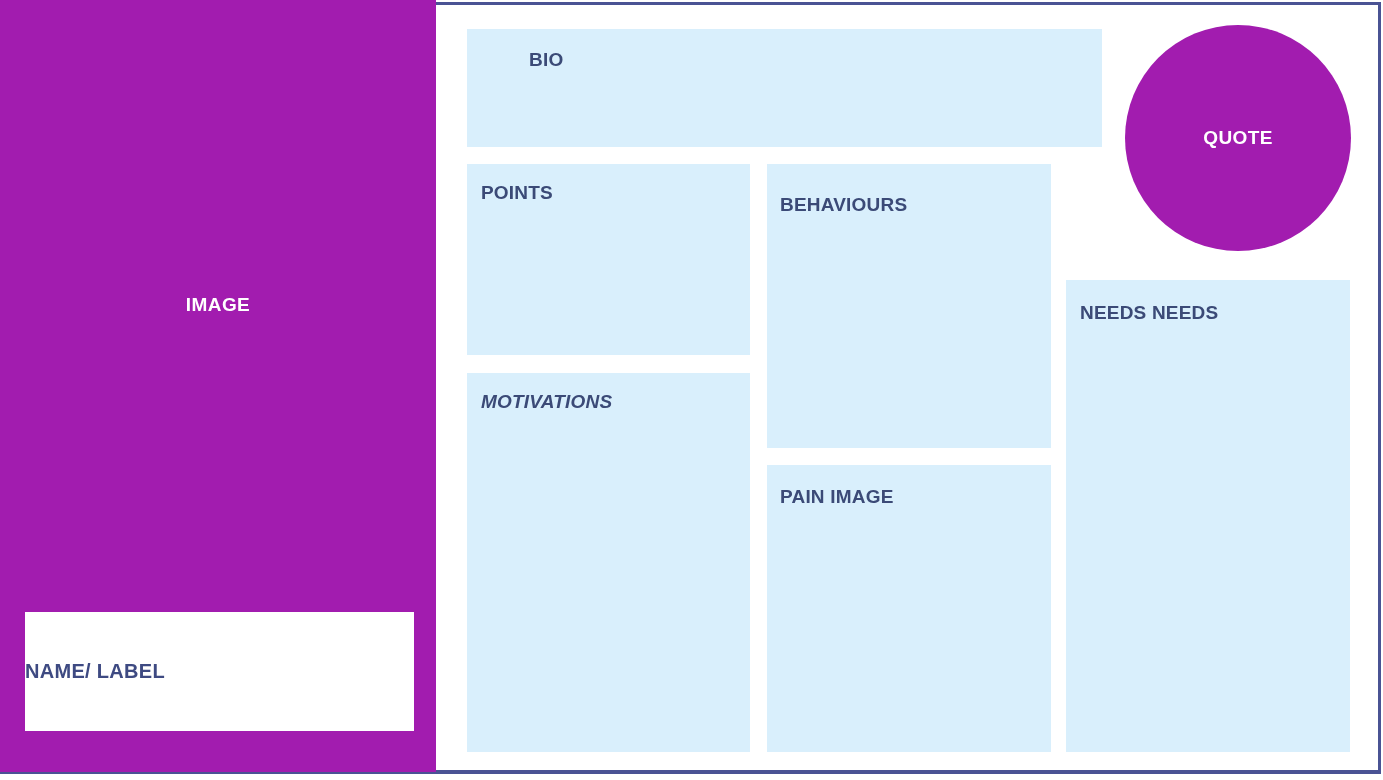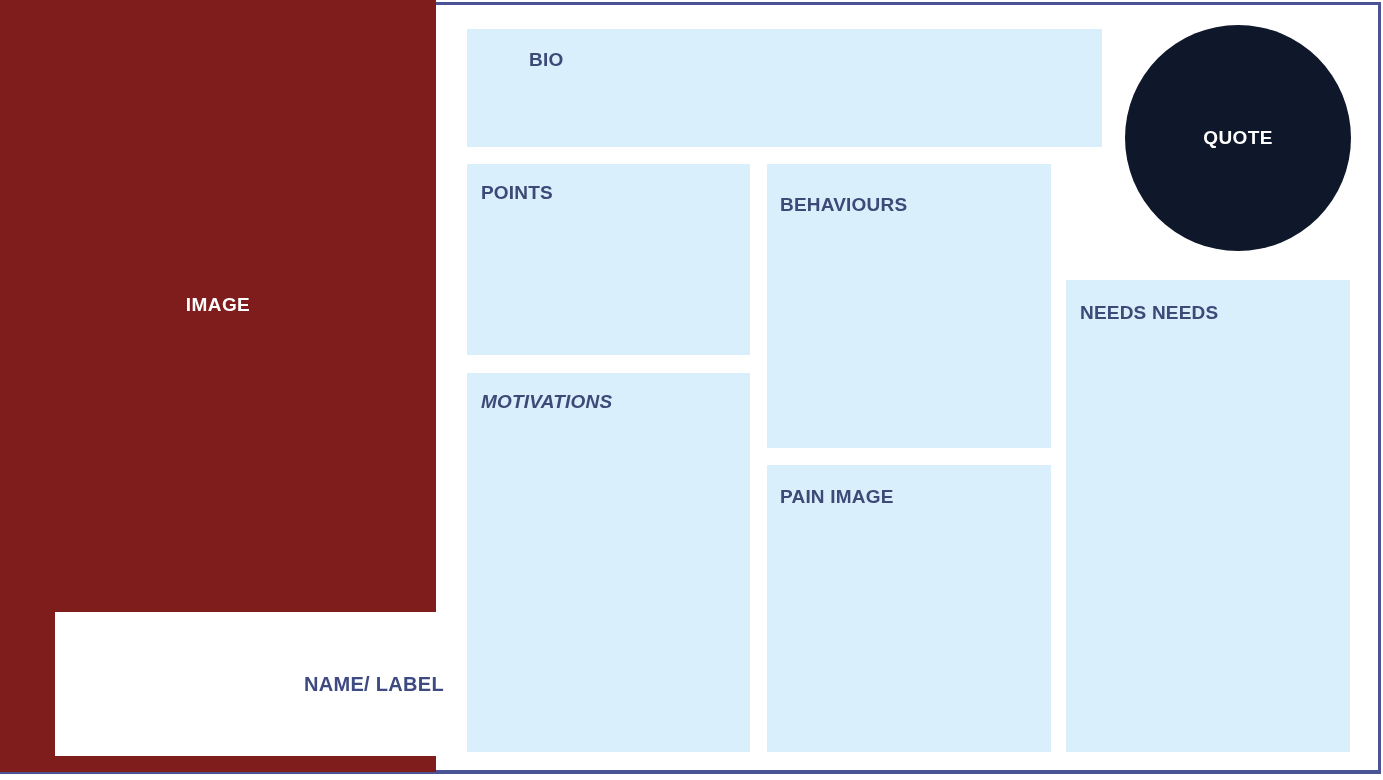--- a/index.html
+++ b/index.html
@@ -28,46 +28,45 @@
   .frame-right  { left: 1378px; top: 2px;  width: 3px;  height: 768px; }
   .frame-bottom { left: 0px;   top: 770px; width: 1381px; height: 4px; }
 
   
   .image-panel {
     position: absolute;
     left: 0px;
     top: 0px;
     width: 436px;
     height: 772px;
-    background: #7f1d1d;
+    background: #a21caf;
   }
   .image-panel-label {
     position: absolute;
     left: 0;
     top: 294px;
     width: 436px;
     text-align: center;
     color: #ffffff;
     font-size: 19px;
     font-weight: bold;
     letter-spacing: 0.4px;
   }
 
   
   .name-card {
     position: absolute;
     left: 25px;
     top: 612px;
     width: 389px;
-    height: 144px;
+    height: 119px;
     background: #ffffff;
     display: flex;
     align-items: center;
-    justify-content: flex-end;
-    margin-left: 30px;
+    justify-content: flex-start;
   }
   .name-card-label {
     color: #3E4A82;
     font-size: 20px;
     font-weight: bold;
     letter-spacing: 0.3px;
   }
 
   
   .block {
@@ -99,21 +98,21 @@
   .title-userneeds   { top: 302px; }
 
   
   .quote-circle {
     position: absolute;
     left: 1125px;
     top: 25px;
     width: 226px;
     height: 226px;
     border-radius: 50%;
-    background: #0f172a;
+    background: #a21caf;
     display: flex;
     align-items: center;
     justify-content: center;
   }
   .quote-circle-label {
     color: #ffffff;
     font-size: 19px;
     font-weight: bold;
     letter-spacing: 0.4px;
   }

